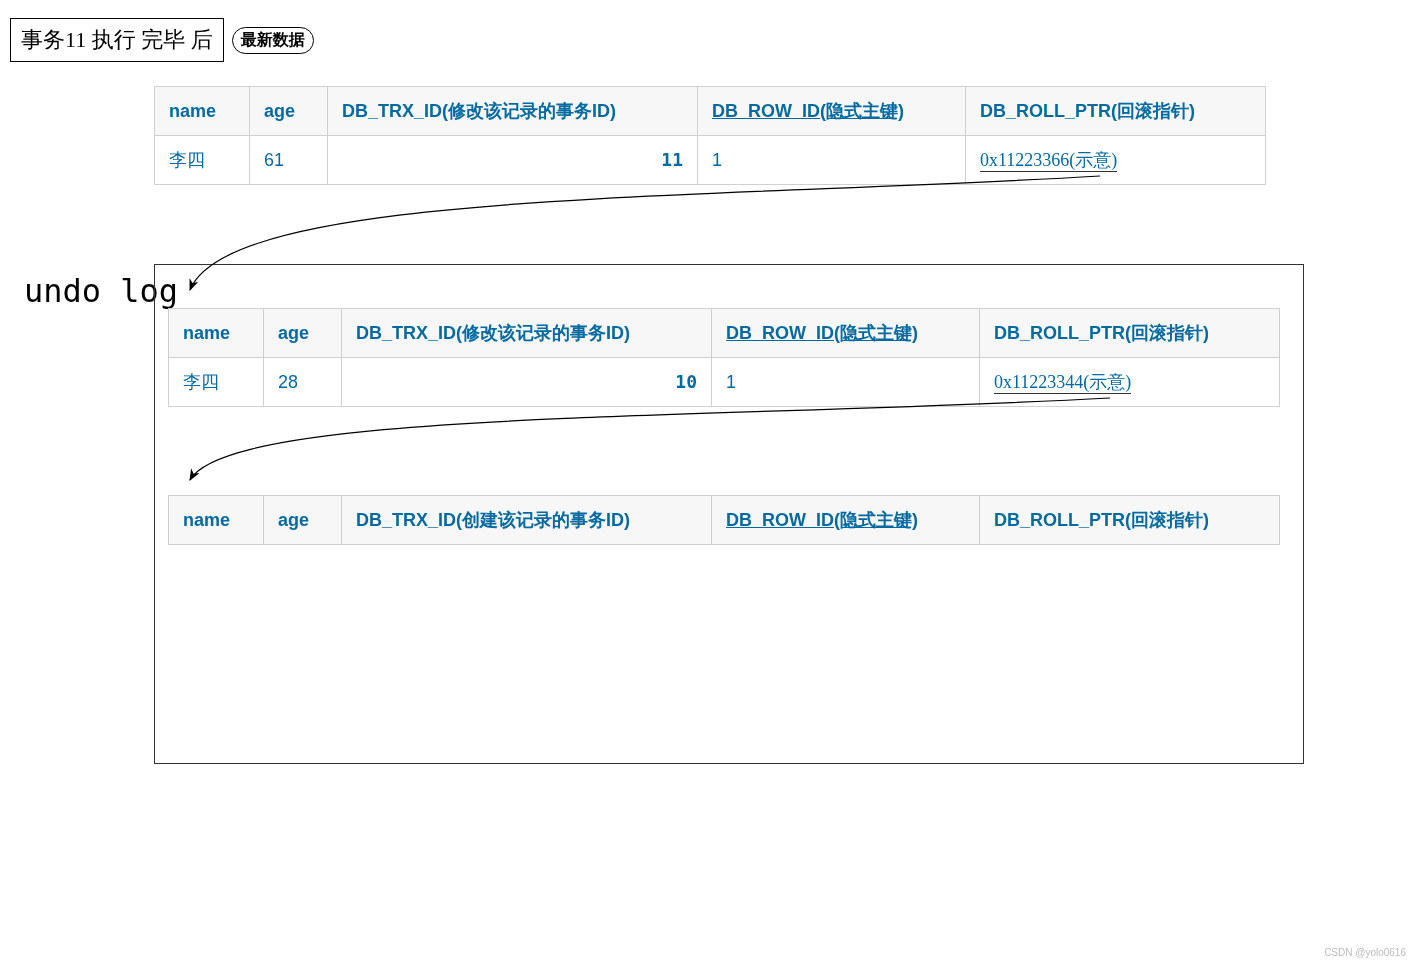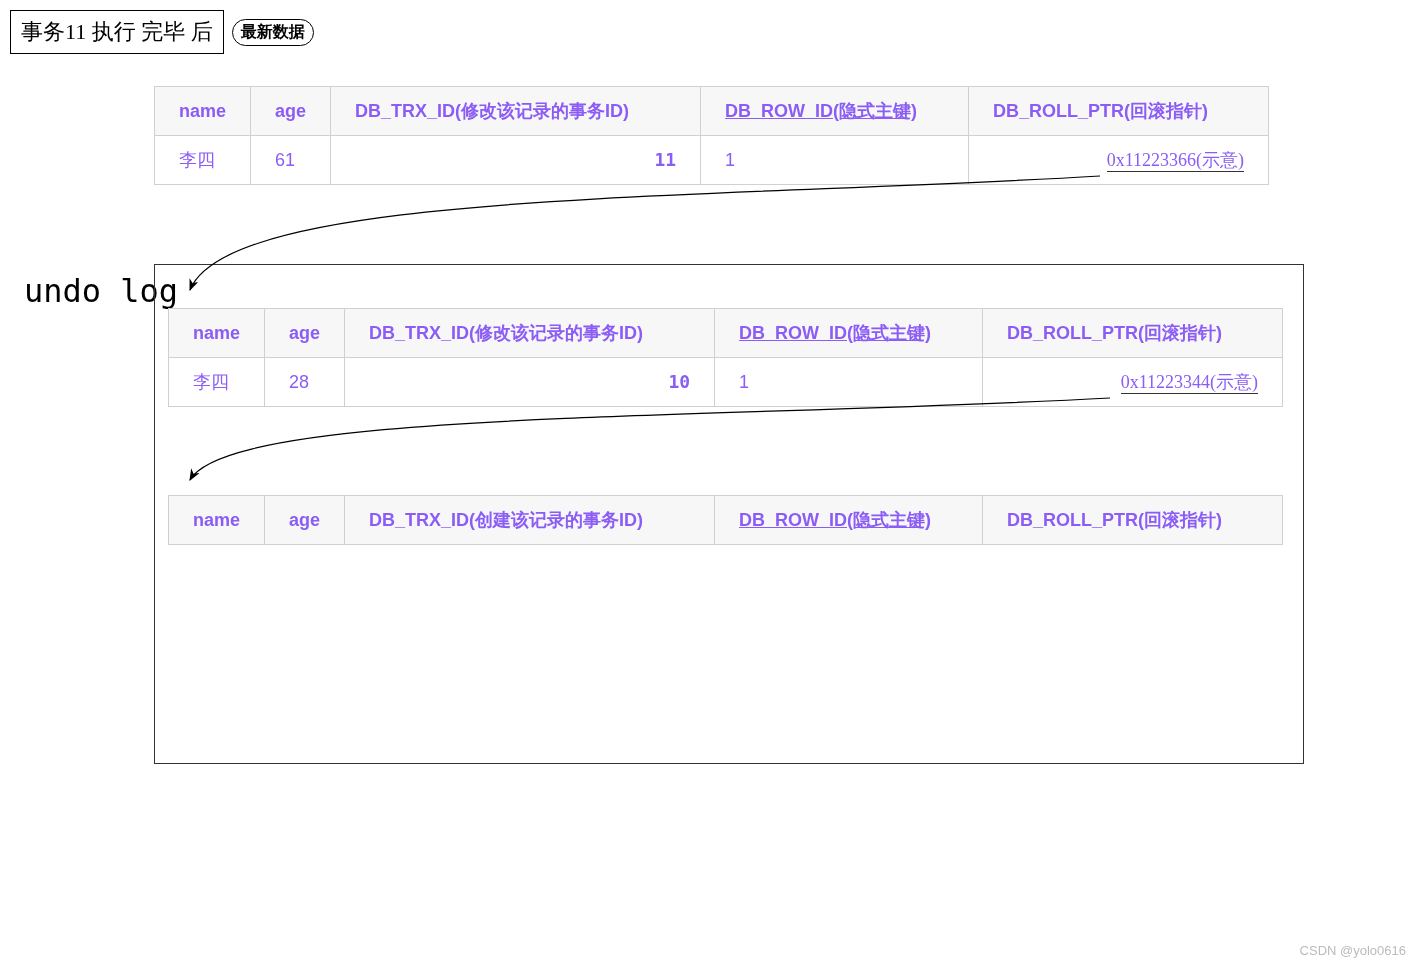--- a/index.html
+++ b/index.html
@@ -5,21 +5,21 @@
   * { box-sizing: border-box; margin: 0; padding: 0; }
   body {
     font-family: "Microsoft YaHei", Arial, sans-serif;
     background: #fff;
     width: 1420px;
     height: 966px;
     position: relative;
   }
   .title-row {
     position: absolute;
-    top: 10px;
+    top: 18px;
     left: 10px;
     display: flex;
     align-items: center;
     gap: 8px;
   }
   .boxed {
     border: 1.5px solid #000;
     padding: 6px 10px;
     font-size: 22px;
     font-family: "SimSun", serif;
@@ -50,24 +50,24 @@
     padding-left: 14px;
     padding-right: 14px;
   }
   table.rec {
     position: absolute;
     border-collapse: collapse;
     background: #fff;
   }
   table.rec th, table.rec td {
     border: 1px solid #d0d0d0;
-    padding: 12px 24px;
+    padding: 12px 14px;
     text-align: left;
     font-size: 18px;
-    color: #8b5cf6;
+    color: #0369a1;
     vertical-align: middle;
   }
   table.rec th {
     background: #f7f7f7;
     font-weight: bold;
   }
   .col-name { width: 95px; }
   .col-age { width: 78px; }
   .col-trx { width: 370px; }
   .col-rowid { width: 268px; text-decoration: underline; }
@@ -76,21 +76,21 @@
     font-family: "SimSun", serif;
     border-bottom: 1px solid #333;
     padding-bottom: 1px;
   }
   .bold-mono { font-weight: bold; font-family: "Consolas", monospace; }
   .watermark {
     position: absolute;
     bottom: 8px;
     right: 14px;
     color: #bbb;
-    font-size: 13px;
+    font-size: 10px;
   }
   svg.arrows {
     position: absolute;
     top: 0; left: 0;
     width: 1420px; height: 966px;
     pointer-events: none;
   }
 </style>
 </head>
 <body>
@@ -109,42 +109,42 @@
     <th class="col-age">age</th>
     <th class="col-trx">DB_TRX_ID(修改该记录的事务ID)</th>
     <th class="col-rowid">DB_ROW_ID(隐式主键)</th>
     <th class="col-ptr">DB_ROLL_PTR(回滚指针)</th>
   </tr>
   <tr>
     <td>李四</td>
     <td>61</td>
     <td style="text-align:right;"><span class="bold-mono">11</span></td>
     <td>1</td>
-    <td style="text-align:right;"><span class="ptr-val">0x11223366(示意)</span></td>
+    <td style="text-align:left;"><span class="ptr-val">0x11223366(示意)</span></td>
   </tr>
 </tbody>
   </table>
 
 <div class="undo-box"></div>
 
 <table class="rec" style="top:308px; left:168px;">
   <tbody>
       <tr>
     <th class="col-name">name</th>
     <th class="col-age">age</th>
     <th class="col-trx">DB_TRX_ID(修改该记录的事务ID)</th>
     <th class="col-rowid">DB_ROW_ID(隐式主键)</th>
     <th class="col-ptr">DB_ROLL_PTR(回滚指针)</th>
   </tr>
   <tr>
     <td>李四</td>
     <td>28</td>
     <td style="text-align:right;"><span class="bold-mono">10</span></td>
     <td>1</td>
-    <td style="text-align:right;"><span class="ptr-val">0x11223344(示意)</span></td>
+    <td style="text-align:left;"><span class="ptr-val">0x11223344(示意)</span></td>
   </tr>
 </tbody>
   </table>
 
 <table class="rec" style="top:495px; left:168px;">
   <tbody>
       <tr>
     <th class="col-name">name</th>
     <th class="col-age">age</th>
     <th class="col-trx">DB_TRX_ID(创建该记录的事务ID)</th>

